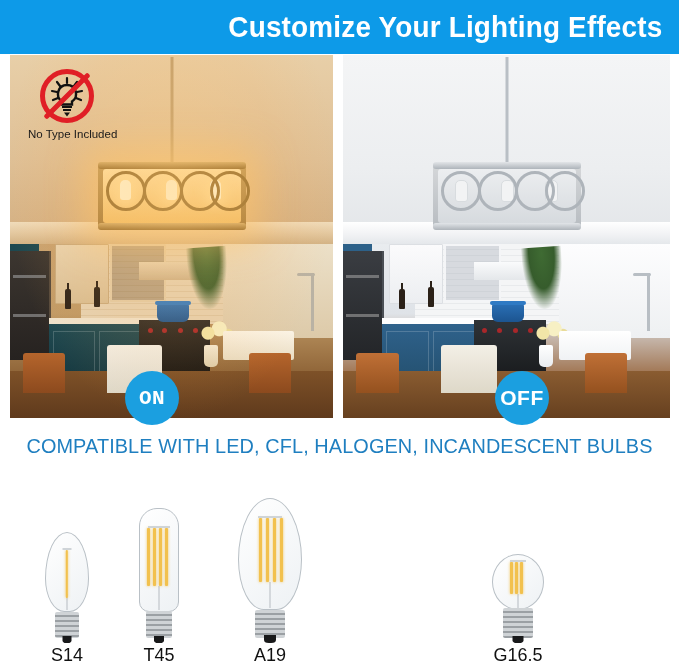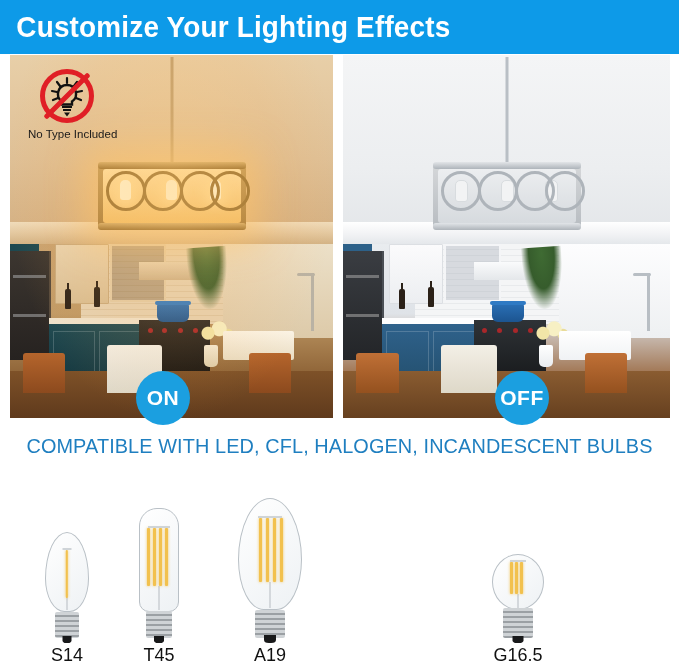--- a/index.html
+++ b/index.html
@@ -5,21 +5,21 @@
   html,body{margin:0;padding:0;}
   body{
     width:679px;height:668px;background:#ffffff;
     font-family:"Liberation Sans",sans-serif;overflow:hidden;
   }
   .page{position:relative;width:679px;height:668px;}
 
   
   .banner{
     position:absolute;left:0;top:0;width:679px;height:54px;
-    background:#0d9ae8;display:flex;align-items:center;justify-content:flex-start;
+    background:#0d9ae8;display:flex;align-items:center;justify-content:flex-end;
   }
   .banner-title{
     color:#ffffff;font-size:30px;font-weight:bold;letter-spacing:.2px;
     font-family:"Liberation Sans",sans-serif;white-space:nowrap;
     transform:scaleX(.93);
   }
 
   
   .photos{position:absolute;left:10px;top:55px;width:660px;height:363px;}
   .photo{position:absolute;top:0;height:363px;overflow:hidden;}
@@ -168,21 +168,21 @@
   .nobulb-sign .circle{position:absolute;inset:0;border:5px solid #e01f26;border-radius:50%;}
   .nobulb-sign .slash{position:absolute;left:50%;top:50%;width:62px;height:5px;background:#e01f26;
         transform:translate(-50%,-50%) rotate(-45deg);border-radius:2px;}
   .nobulb-label{margin-top:5px;font-size:11.5px;color:#1a1a1a;
         font-family:"Liberation Sans",sans-serif;white-space:nowrap;}
 
   
   .state-badge{position:absolute;width:54px;height:54px;border-radius:50%;
        background:#1b9fe0;color:#fff;display:flex;align-items:center;justify-content:center;
        font-size:21px;font-weight:bold;letter-spacing:.5px;z-index:6;}
-  .badge-on{left:136px;top:371px;}
+  .badge-on{left:125px;top:371px;font-family:Liberation Mono, monospace;}
   .badge-off{left:495px;top:371px;}
 
   
   .compat{position:absolute;left:0;top:434px;width:679px;text-align:center;
      color:#1f7fc0;font-size:20.5px;letter-spacing:.1px;white-space:nowrap;
      transform:scaleX(.97);}
   .applicable{position:absolute;left:0;top:462px;width:679px;text-align:center;
      color:#1c1c1c;font-size:19px;}
 
   

